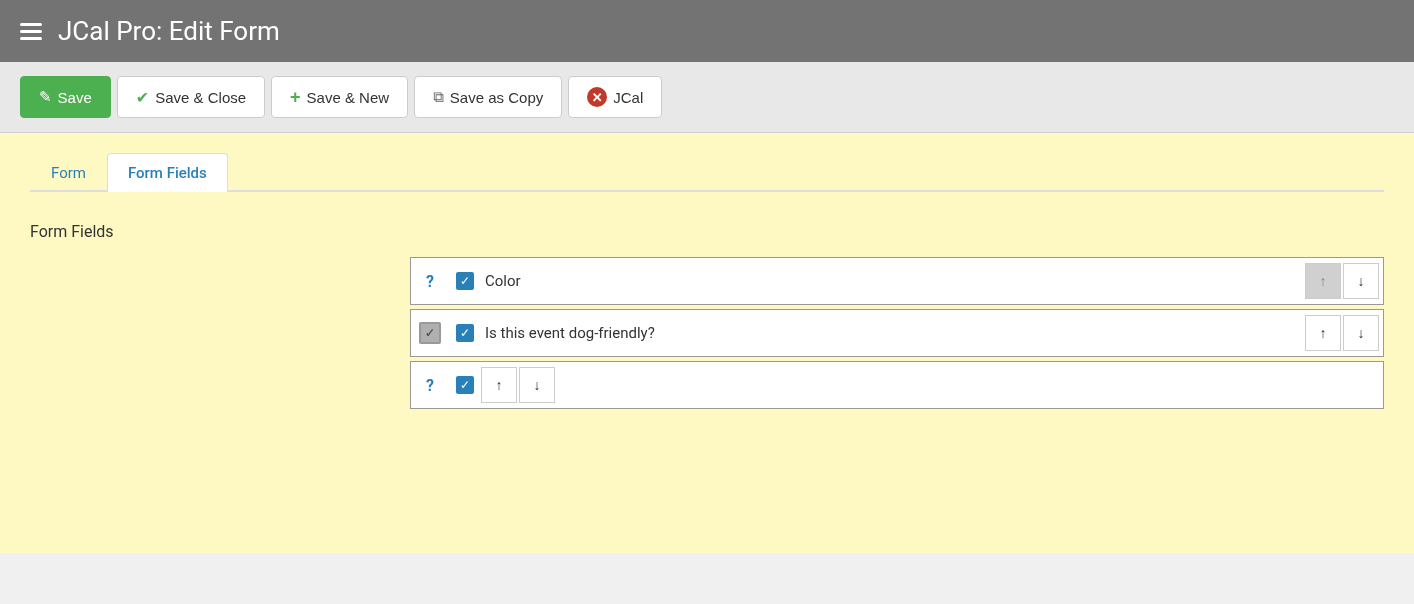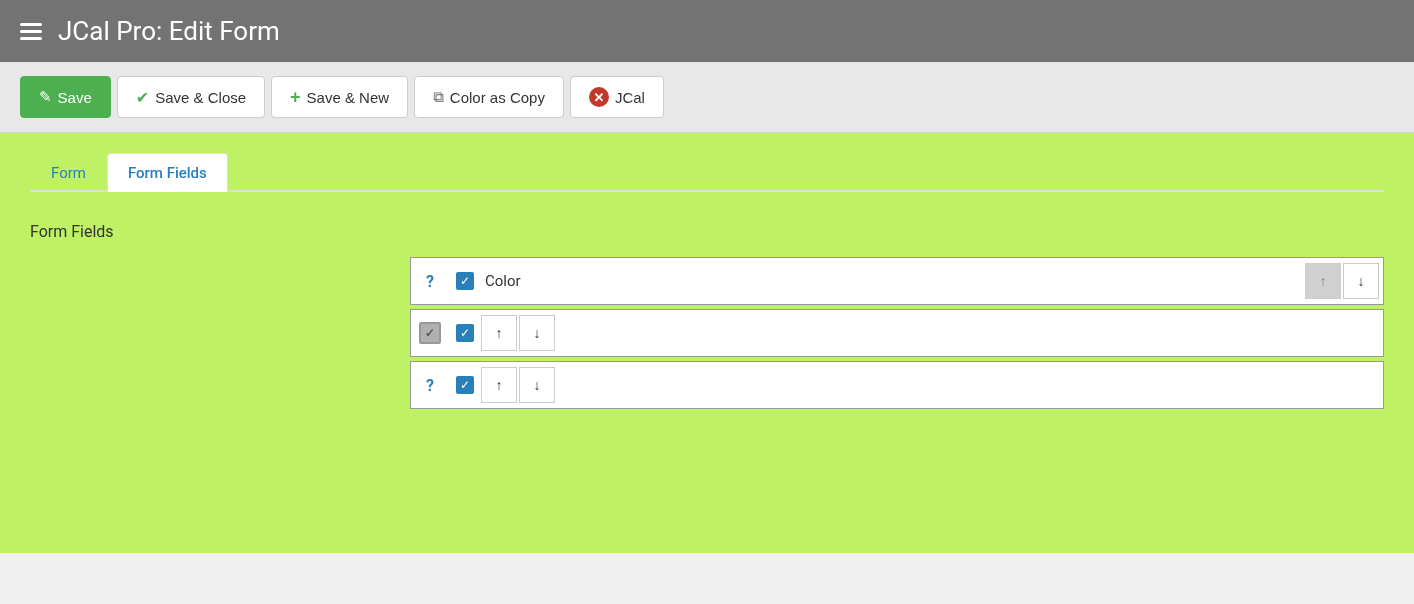--- a/index.html
+++ b/index.html
@@ -78,21 +78,21 @@
       display: flex;
       align-items: center;
       justify-content: center;
       color: white;
       font-size: 13px;
       font-weight: bold;
     }
 
     
     .content {
-      background: #bef264;
+      background: #fef9c3;
       padding: 20px 30px;
       min-height: 420px;
     }
 
     
     .tabs {
       display: flex;
       border-bottom: 2px solid #ddd;
       margin-bottom: 30px;
     }
@@ -234,21 +234,21 @@
   <button class="btn">
     <span class="btn-check-icon">✔</span>
     <span>Save &amp; Close</span>
   </button>
   <button class="btn">
     <span class="btn-green-icon">+</span>
     <span>Save &amp; New</span>
   </button>
   <button class="btn">
     <span class="btn-copy-icon">⧉</span>
-    <span>Color as Copy</span>
+    <span>Save as Copy</span>
   </button>
   <button class="btn">
     <span class="btn-close-icon">✕</span>
     <span>JCal</span>
   </button>
 </div>
 
 <div class="content">
 
   <div class="tabs">
@@ -276,20 +276,21 @@
       </div>
     </div>
 
     <div class="field-row">
       <div class="field-help" title="Help">
         <div class="help-checkbox">✓</div>
       </div>
       <div class="field-checkbox">
         <div class="checkbox-blue">✓</div>
       </div>
+      <span class="field-label">Is this event dog-friendly?</span>
       <div class="field-actions">
         <button class="arrow-btn">↑</button>
         <button class="arrow-btn">↓</button>
       </div>
     </div>
 
     <div class="field-row">
       <div class="field-help" title="Help">?</div>
       <div class="field-checkbox">
         <div class="checkbox-blue">✓</div>

